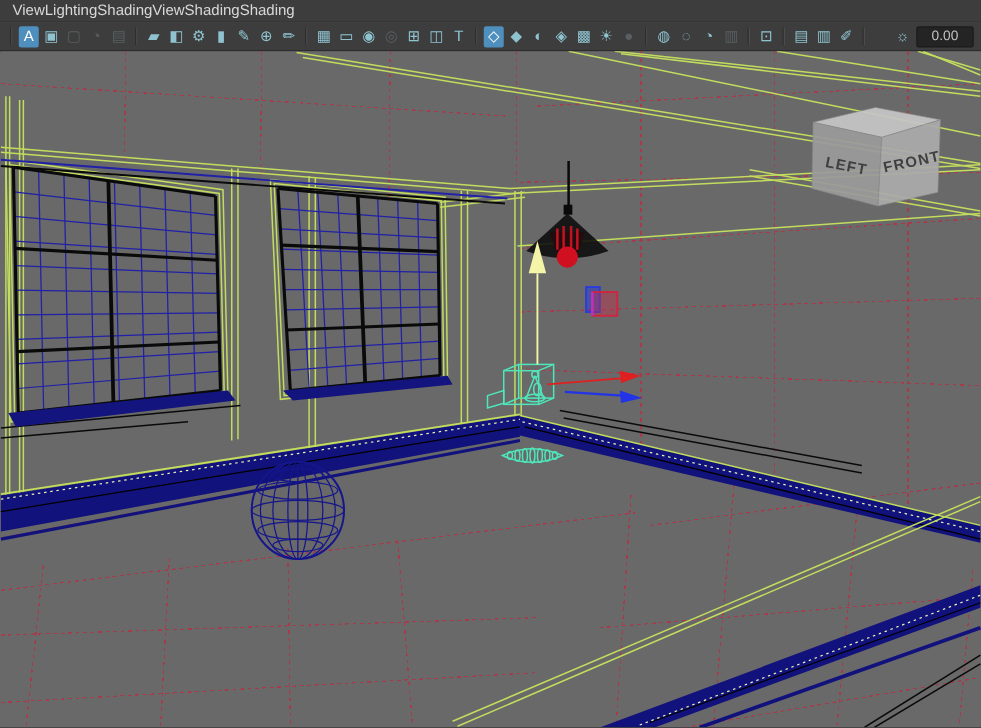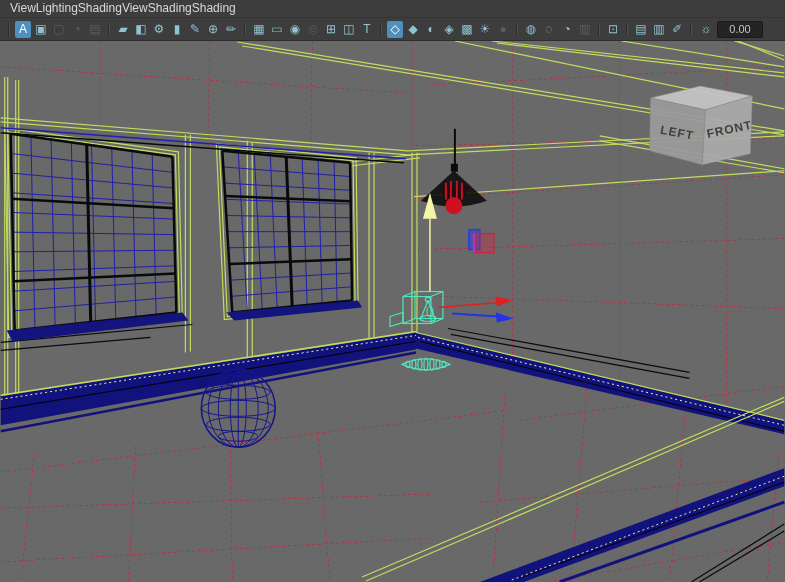--- a/index.html
+++ b/index.html
@@ -13,21 +13,21 @@
   
   .toolbar{height:22px;background:#3d3d3d;display:flex;align-items:center;
            padding:0 4px;border-bottom:1px solid #2c2c2c;flex:0 0 auto;}
   .tbi{width:16px;height:17px;margin:0 1px;display:flex;align-items:center;justify-content:center;
        font-size:12px;color:#8fc3d0;border-radius:2px;cursor:default;flex:0 0 auto;}
   .tbi.active{background:#4e8fbe;color:#ffffff;}
   .tbi.dim{color:#585f61;}
   .tbi.sep{width:1px;height:14px;margin:0 4px;background:#2e2e2e;border-right:1px solid #4d4d4d;
            border-radius:0;font-size:0;}
   .right-group{margin-left:auto;display:flex;align-items:center;}
-  .exposure-field{width:44px;height:15px;margin-left:2px;margin-right:18px;background:#242424;
+  .exposure-field{width:44px;height:15px;margin-left:2px;margin-right:2px;background:#242424;
                   color:#c2c2c2;font-size:11px;display:flex;align-items:center;justify-content:center;
                   border-radius:2px;border:1px solid #1b1b1b;}
   
   .viewport{display:block;flex:1 1 auto;}
   .vx *{vector-effect:non-scaling-stroke;}
   text.cube-label{font-family:"Liberation Sans",sans-serif;font-weight:bold;
                   font-size:12px;fill:#3c3c3c;letter-spacing:1px;}
 </style>
 </head>
 <body>

